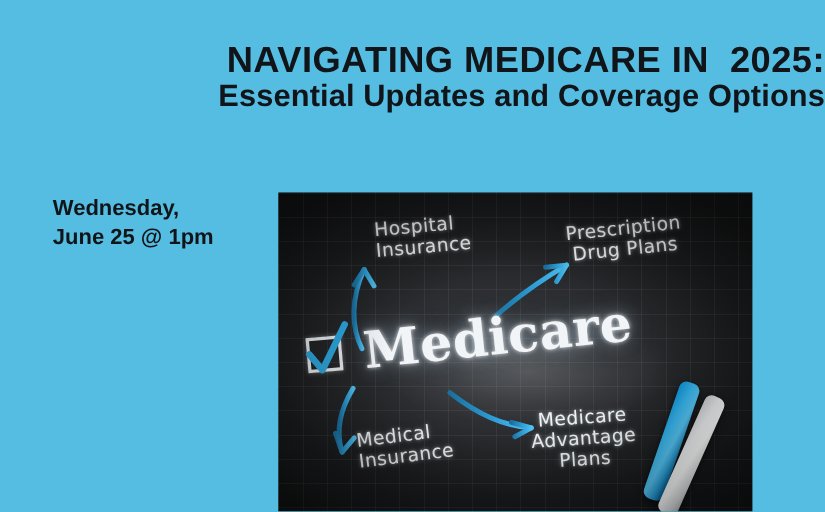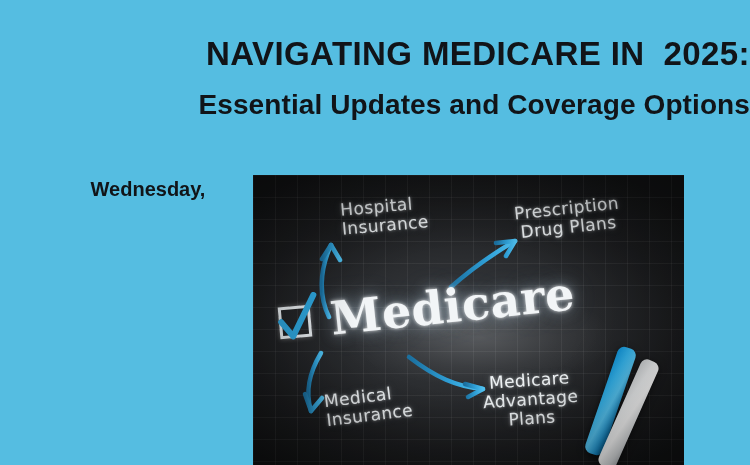--- a/index.html
+++ b/index.html
@@ -21,33 +21,32 @@
   .title-main {
     display:block;
     font-size:33px;
     font-weight:bold;
     color:#111418;
     letter-spacing:0.4px;
     white-space:pre;
   }
   .title-sub {
     display:block;
-    margin-top:18px;
+    margin-top:0;
     font-size:28px;
     font-weight:bold;
     color:#111418;
     letter-spacing:0.1px;
   }
 
   
   .date-block {
     position:absolute;
     left:48px; top:176px;
     width:200px;
-    text-align:center;
     line-height:1.35;
     color:#111418;
     font-size:20px;
     font-weight:bold;
   }
   .date-line { display:block; white-space:pre; }
 
   
   .board {
     position:absolute;
@@ -151,20 +150,21 @@
 </head>
 <body>
 
 <div class="headline">
   <span class="title-main">NAVIGATING MEDICARE IN  2025:</span>
   <span class="title-sub">Essential Updates and Coverage Options</span>
 </div>
 
 <div class="date-block">
   <span class="date-line">Wednesday,</span>
+  <span class="date-line">June 25 @ 1pm</span>
 </div>
 
 <div class="board">
 
   <div class="board-glow"></div>
 
   <svg class="arrows" width="431" height="290" viewBox="0 0 431 290">
     <defs>
       <linearGradient id="arrGrad" x1="0" y1="0" x2="1" y2="0">
         <stop offset="0%" stop-color="#1b6f9e"></stop>

